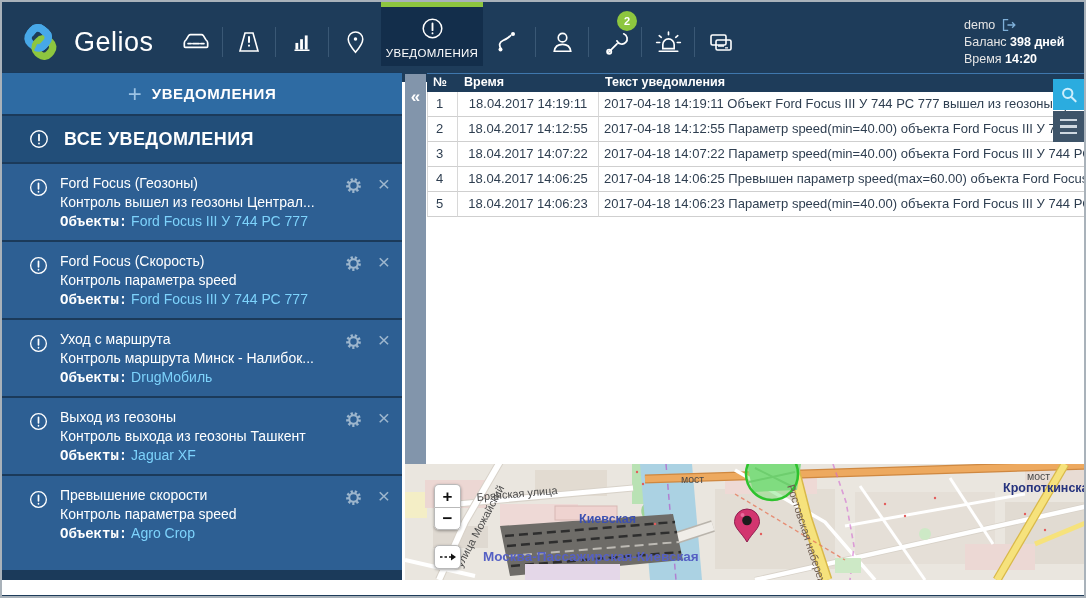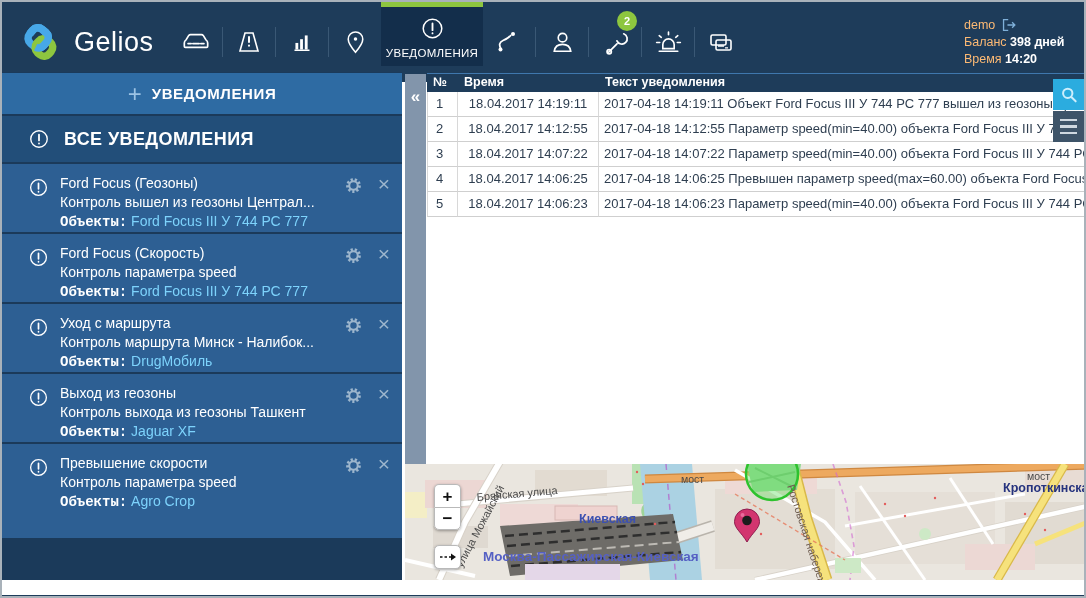--- a/index.html
+++ b/index.html
@@ -21,31 +21,31 @@
     border-top:5px solid #8dc63f; display:flex; flex-direction:column; align-items:center;
     justify-content:center; gap:5px; cursor:pointer;
   }
   .nav-tab-active .tab-label { color:#fff; font-size:11.5px; letter-spacing:.3px; }
   .badge {
     position:absolute; top:9px; right:4px; min-width:20px; height:20px; border-radius:50%;
     background:#8dc63f; color:#fff; font-size:11px; font-weight:bold;
     display:flex; align-items:center; justify-content:center;
   }
   .userinfo { margin-left:auto; padding-right:10px; width:120px; font-size:12.5px; line-height:17px; }
-  .userinfo .lbl { color:#fdba74; }
+  .userinfo .lbl { color:#e5e5e5; }
   .userinfo .val { color:#fff; font-weight:bold; }
   .user-line { display:flex; align-items:center; gap:6px; }
   
   .sidebar { position:absolute; left:0; top:70px; width:400px; height:508px; background:#1b3a5a; }
   .sb-header { height:41px; margin-top:1px; background:#2e6ba3; display:flex; align-items:center; justify-content:center; gap:10px; cursor:pointer; }
   .sb-plus { color:#9cc3e4; font-size:24px; font-weight:300; line-height:20px; }
   .sb-title { color:#fff; font-size:15px; font-weight:bold; letter-spacing:.6px; }
   .sb-all { height:46px; margin-top:2px; background:#224e79; display:flex; align-items:center; padding-left:26px; gap:14px; cursor:pointer; }
   .sb-all-label { color:#fff; font-size:18px; font-weight:bold; letter-spacing:.4px; }
-  .sb-item { position:relative; height:68px; margin-top:2px; background:#2d5f93; padding:10px 60px 0 58px; cursor:pointer; }
+  .sb-item { position:relative; height:76px; margin-top:2px; background:#2d5f93; padding:10px 60px 0 58px; cursor:pointer; }
   .sb-item.last { height:94px; }
   .sb-item .item-icon { position:absolute; left:26px; top:13px; }
   .sb-item .t1, .sb-item .t2 { color:#fff; font-size:14px; line-height:19px; white-space:nowrap; overflow:hidden; }
   .sb-item .t3 { font-size:14px; line-height:19px; white-space:nowrap; overflow:hidden; }
   .sb-item .obj-lbl { color:#fff; font-weight:bold;font-family:Liberation Mono, monospace; }
   .sb-item .obj-link { color:#7dd3fc; }
   .item-gear { position:absolute; right:40px; top:13px; background:none; border:none; cursor:pointer; }
   .item-close { position:absolute; right:12px; top:9px; background:none; border:none; cursor:pointer; color:#9db6cd; font-size:21px; line-height:21px; }
   
   .collapse-strip { position:absolute; left:403px; top:72px; width:21px; height:390px; background:#8295ab; cursor:pointer; text-align:center; }

